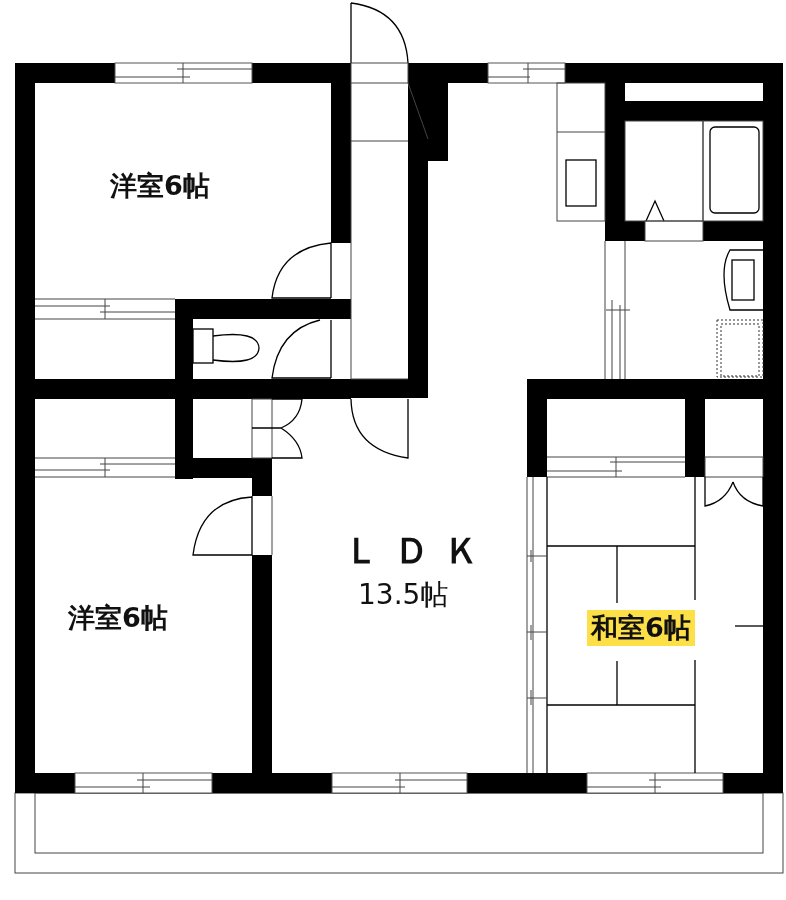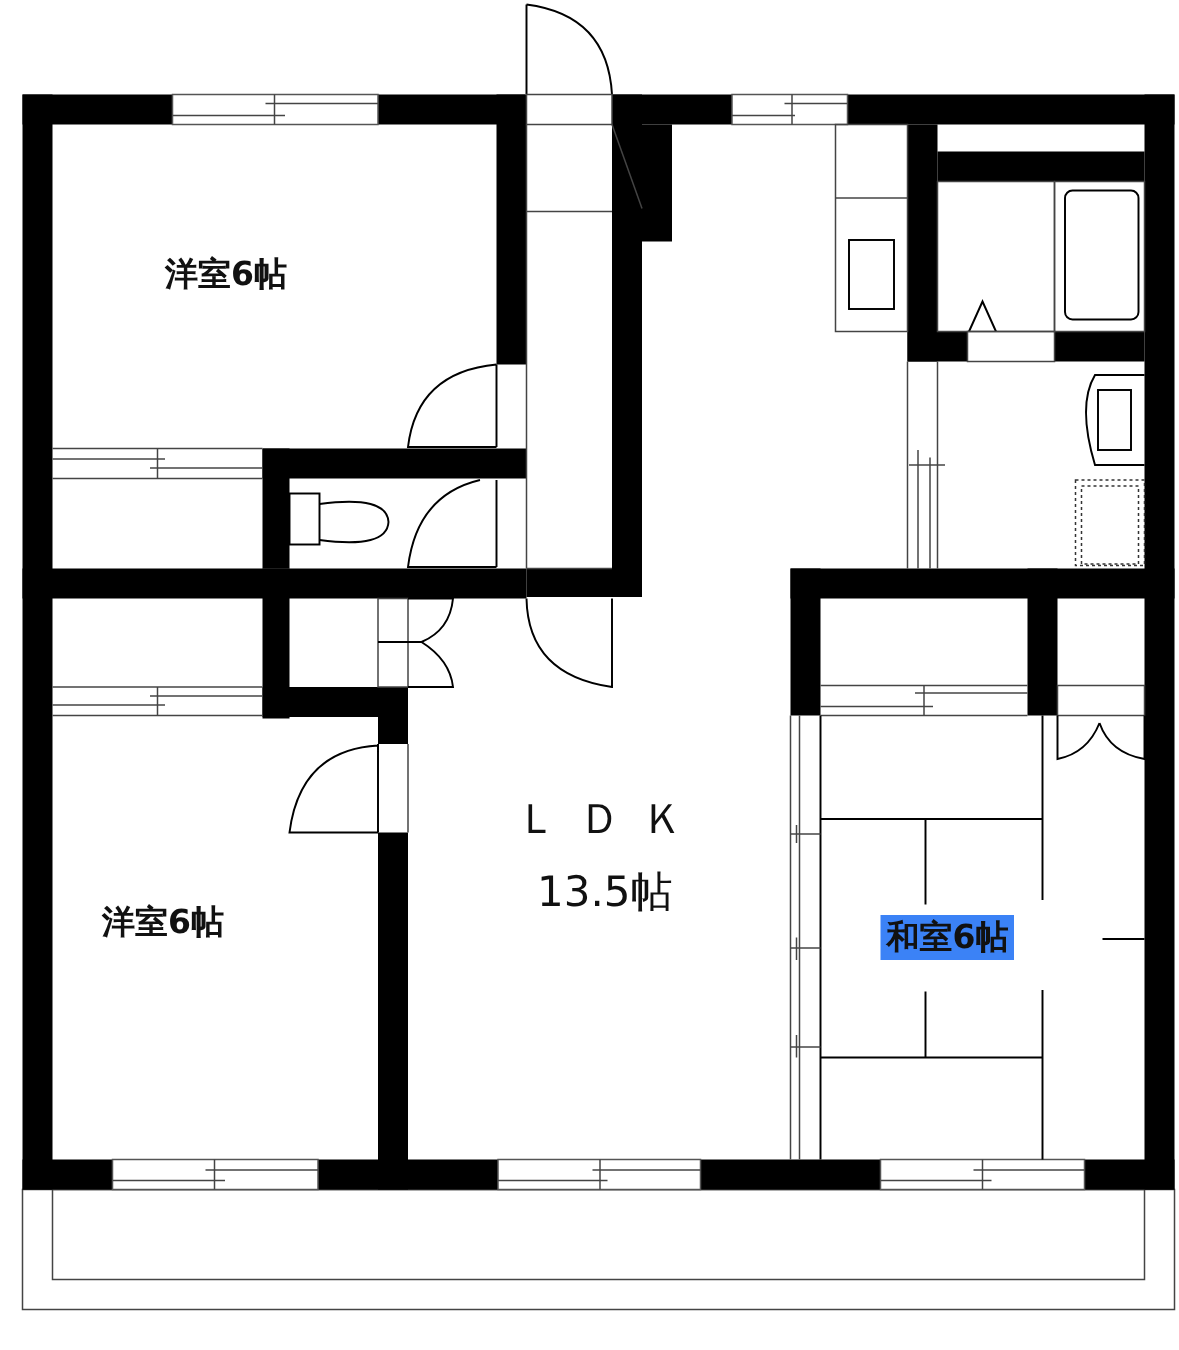--- a/index.html
+++ b/index.html
@@ -6,22 +6,22 @@
   body { width: 786px; height: 900px; position: relative; overflow: hidden;
          font-family: "DejaVu Sans", "Liberation Sans", sans-serif; }
   svg { position: absolute; left: 0; top: 0; }
   .wall { fill: #000; }
   .ln { stroke: #000; stroke-width: 1.3; fill: none; }
   .lg { stroke: #444; stroke-width: 1; fill: none; }
   .dot { stroke: #333; stroke-width: 1; fill: none; stroke-dasharray: 2 2; }
   .win { fill: #fff; stroke: #555; stroke-width: 1; }
   .label { position: absolute; color: #111; font-weight: bold; white-space: nowrap;
            font-family: "DejaVu Sans", "Liberation Sans", sans-serif; }
-  .room-label { font-size: 22px; letter-spacing: 0px; }
-  .ldk-title { font-size: 28px; font-weight: normal; letter-spacing: 14px; }
+  .room-label { font-size: 27px; letter-spacing: 0px; }
+  .ldk-title { font-size: 36px; font-weight: bold; letter-spacing: 14px; }
   .ldk-size { font-size: 28px; font-weight: normal; }
 </style>
 </head>
 <body>
 
 <svg width="786" height="900" viewBox="0 0 786 900" xmlns="http://www.w3.org/2000/svg">
 
   <g>
     <rect class="lg" x="15" y="793" width="768" height="80"></rect>
     <rect class="lg" x="35" y="793" width="728" height="60"></rect>
@@ -185,13 +185,13 @@
     <line class="ln" x1="695" y1="477" x2="695" y2="600"></line>
     <line class="ln" x1="695" y1="660" x2="695" y2="773"></line>
     <line class="ln" x1="735" y1="626" x2="763" y2="626"></line>
   </g>
 </svg>
 
 <div class="label room-label" style="left:110px; top:168px;">洋室6帖</div>
 <div class="label room-label" style="left:68px; top:600px;">洋室6帖</div>
 <div class="label ldk-title" style="left:344px; top:527px;">ＬＤＫ</div>
 <div class="label ldk-size" style="left:358px; top:576px;">13.5帖</div>
-<div class="label room-label" style="left:587px; top:610px; background:#3b82f6; padding:0 4px;">和室6帖</div>
+<div class="label room-label" style="left:587px; top:610px; background:#fde047; padding:0 4px;">和室6帖</div>
 
 </body></html>

